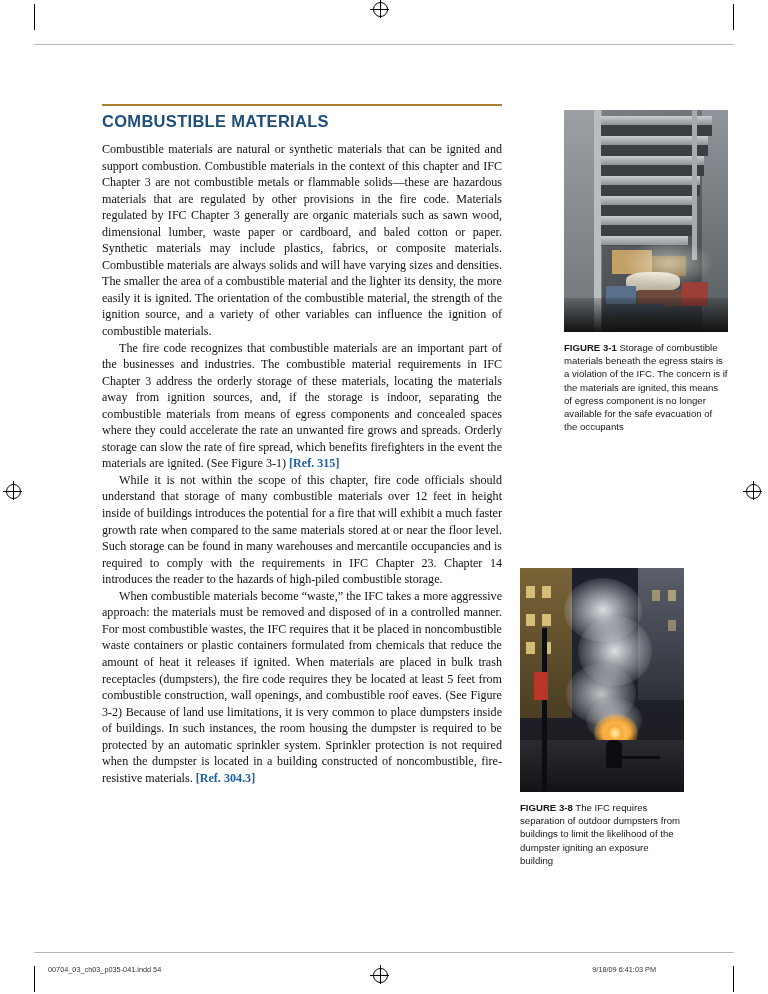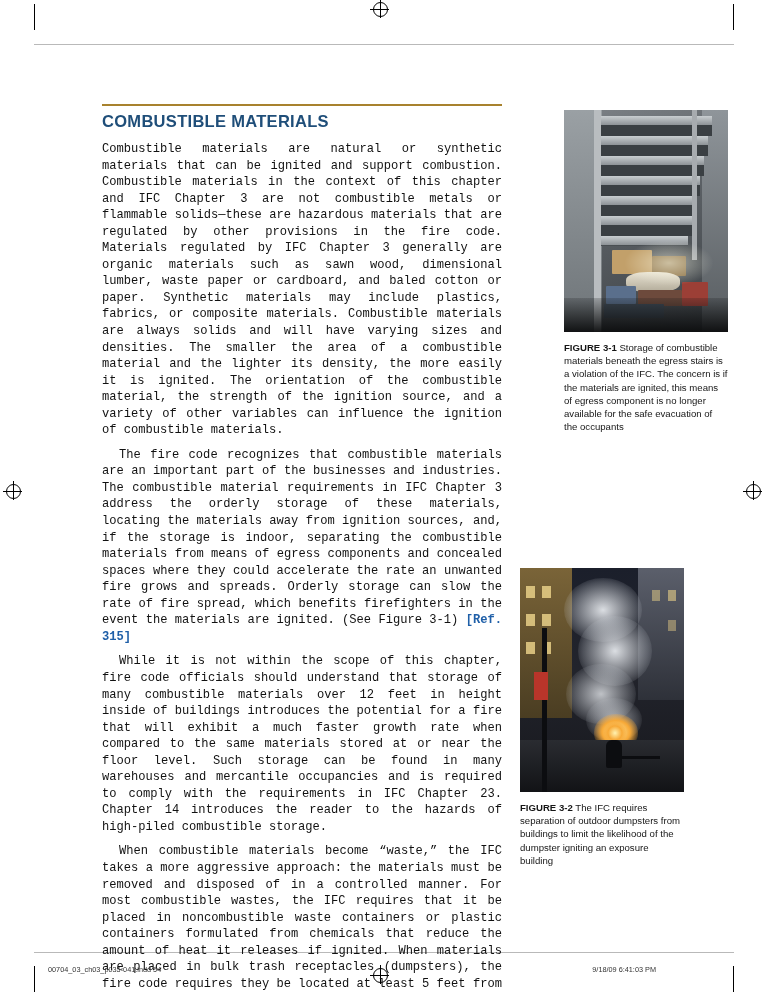--- a/index.html
+++ b/index.html
@@ -104,25 +104,23 @@
     width: 400px;
     font-size: 12.1px;
     line-height: 16.55px;
     text-align: justify;
     color: #111111;
     font-family: "Liberation Serif", serif;
   }
   .body-col p {
     margin: 0;
     text-indent: 0;
-    font-family: Liberation Mono, monospace;
   }
   .body-col p + p {
     text-indent: 17px;
-    margin-top: 8px;
   }
   .ref {
     color: #1f5fa8;
     font-weight: bold;
   }
 
   
   .figure {
     position: absolute;
     left: 520px;
@@ -363,21 +361,21 @@
           <div class="ground"></div>
 
           <div class="silhouette" style="left:86px; top:172px; width:16px; height:28px; border-radius:6px 6px 2px 2px;"></div>
           <div class="silhouette" style="left:98px; top:188px; width:42px; height:3px;"></div>
 
           <div class="silhouette" style="left:22px; top:60px; width:5px; height:164px;"></div>
           <div class="sign" style="left:14px; top:104px; width:14px; height:28px;"></div>
         </div>
       </div>
       <div class="fig-caption">
-        <span class="fig-label">FIGURE 3-2</span>
+        <span class="fig-label">FIGURE 3-8</span>
         <span>The IFC requires separation of outdoor dumpsters from buildings to limit the likelihood of the dumpster igniting an exposure building</span>
       </div>
     </div>
 
     <div class="footer-left">00704_03_ch03_p035-041.indd   54</div>
     <div class="footer-right">9/18/09   6:41:03 PM</div>
 
   </div>
 </div>
 

